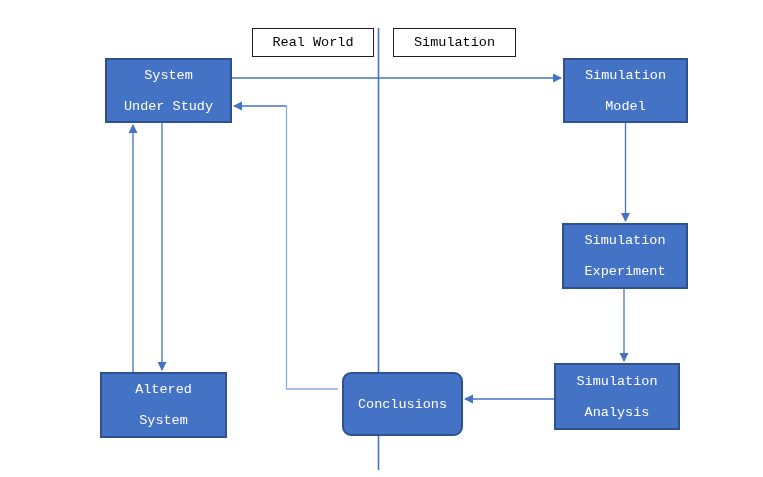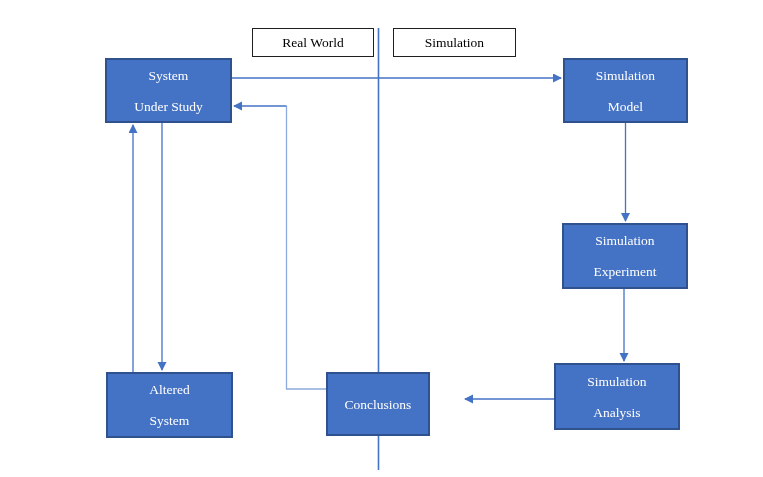--- a/index.html
+++ b/index.html
@@ -12,21 +12,21 @@
     --label-bg:#FFFFFF;
     --label-border:#1F1F1F;
     --label-text:#000000;
     --canvas-bg:#FFFFFF;
   }
   html,body{margin:0;padding:0;background:#fff;}
   .canvas{
     position:relative;
     width:763px;height:477px;
     background:var(--canvas-bg);
-    font-family:Liberation Serif, serif;
+    font-family:Liberation Mono, monospace;
     overflow:hidden;
   }
   svg.connector-layer{position:absolute;left:0;top:0;}
   .edge{fill:none;stroke:var(--connector);stroke-width:1.3px;}
   .edge-light{fill:none;stroke:var(--connector-light);stroke-width:1.3px;}
   .divider-line{stroke:var(--divider);stroke-width:1.6px;}
   .arrowhead{fill:var(--connector);}
   .node{
     position:absolute;
     box-sizing:border-box;
@@ -46,22 +46,22 @@
     border:1.5px solid var(--label-border);
     color:var(--label-text);
     display:flex;align-items:center;justify-content:center;
     text-align:center;
     font-size:13.5px;
   }
   #node-sus{left:105px;top:58px;width:127px;height:65px;}
   #node-model{left:563px;top:58px;width:125px;height:65px;}
   #node-experiment{left:562px;top:223px;width:126px;height:66px;}
   #node-analysis{left:554px;top:363px;width:126px;height:67px;}
-  #node-conclusions{left:326px;top:372px;width:104px;height:64px;}
-  #node-altered{left:106px;top:372px;width:127px;height:66px;align-items:flex-end;}
+  #node-conclusions{left:342px;top:372px;width:121px;height:64px;border-radius:9px;}
+  #node-altered{left:100px;top:372px;width:127px;height:66px;align-items:flex-end;}
   #label-real-world{left:252px;top:28px;width:122px;height:29px;}
   #label-simulation{left:393px;top:28px;width:123px;height:29px;}
 </style>
 </head>
 <body>
 
 <div class="canvas">
 
   <svg class="connector-layer" width="763" height="477" viewBox="0 0 763 477">
     <defs>

